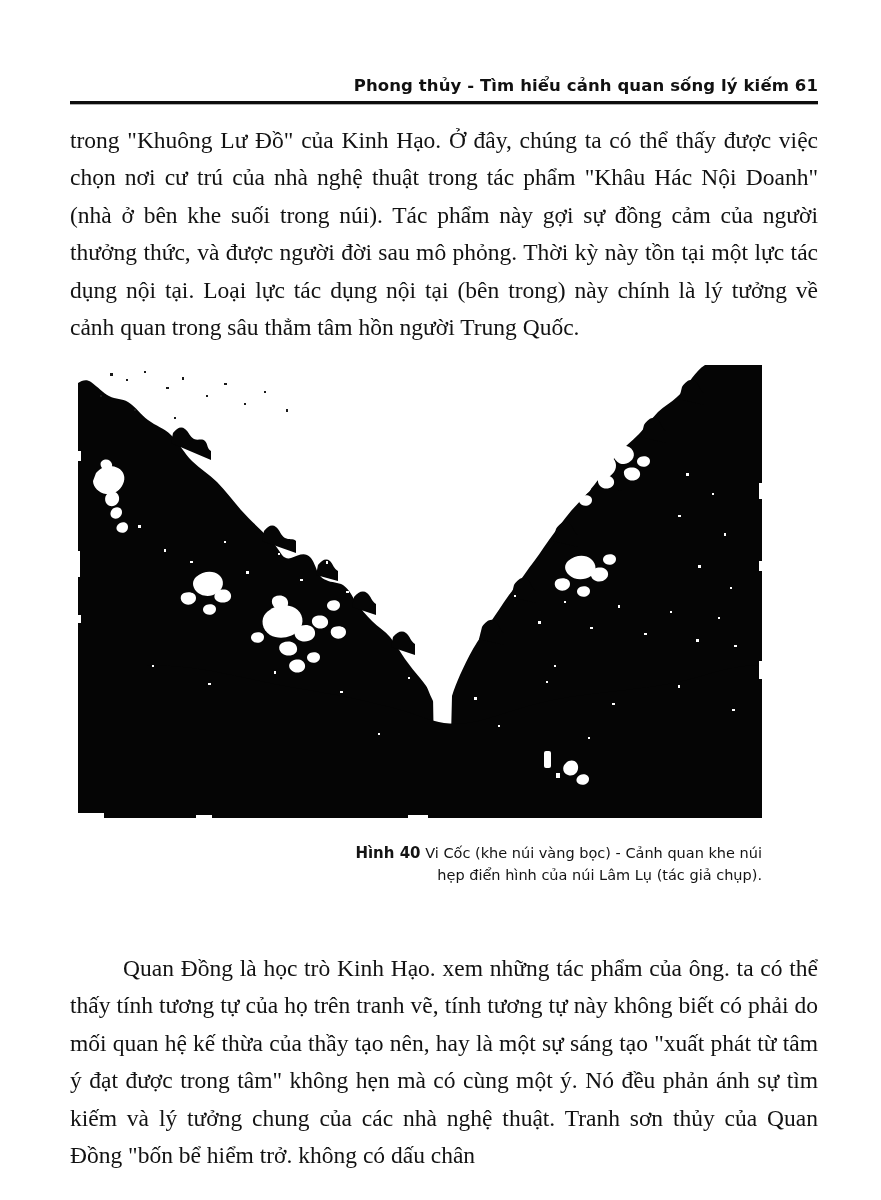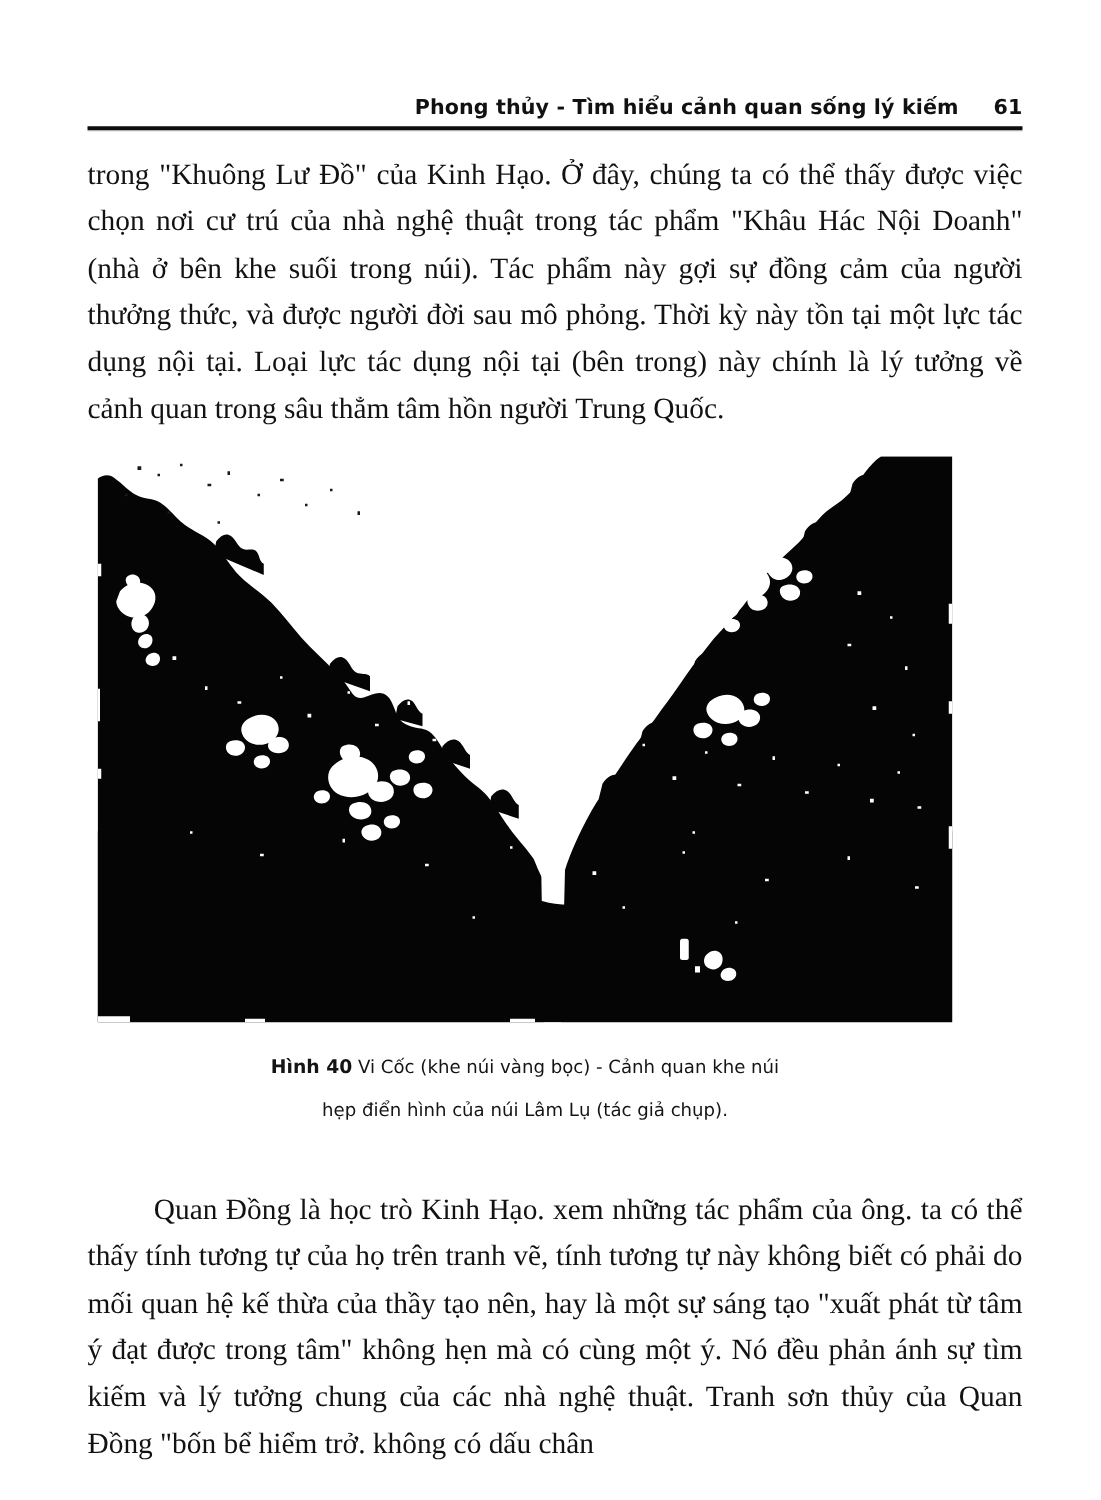--- a/index.html
+++ b/index.html
@@ -34,21 +34,20 @@
     font-family: "DejaVu Sans", "Liberation Sans", sans-serif;
     font-weight: bold;
     font-size: 16.5px;
     letter-spacing: 0.1px;
     white-space: nowrap;
     color: #111;
   }
   .running-head .head-title { }
   .running-head .head-page {
     display: inline-block;
-    margin-left: 22px;
   }
 
   .head-rule {
     position: absolute;
     left: 70px;
     top: 101px;
     width: 748px;
     height: 3px;
     background: #0d0d0d;
   }
@@ -97,31 +96,31 @@
     overflow: hidden;
   }
   .photo svg { display: block; width: 100%; height: 100%; }
 
   
   .caption {
     position: absolute;
     left: 78px;
     top: 842px;
     width: 684px;
-    text-align: center;
+    text-align: right;
     font-family: "DejaVu Sans", "Liberation Sans", sans-serif;
     font-size: 14.5px;
     line-height: 22px;
     color: #141414;
   }
   .caption .cap-label {
     font-weight: bold;
     font-size: 15px;
   }
-  .caption .cap-line2 { display: block; margin-top: 13px; }
+  .caption .cap-line2 { display: block; }
 </style>
 </head>
 <body>
 
 <div class="page">
 
   <div class="running-head">
     <span class="head-title">Phong thủy - Tìm hiểu cảnh quan sống lý kiếm</span>
     <span class="head-page">61</span>
   </div>

